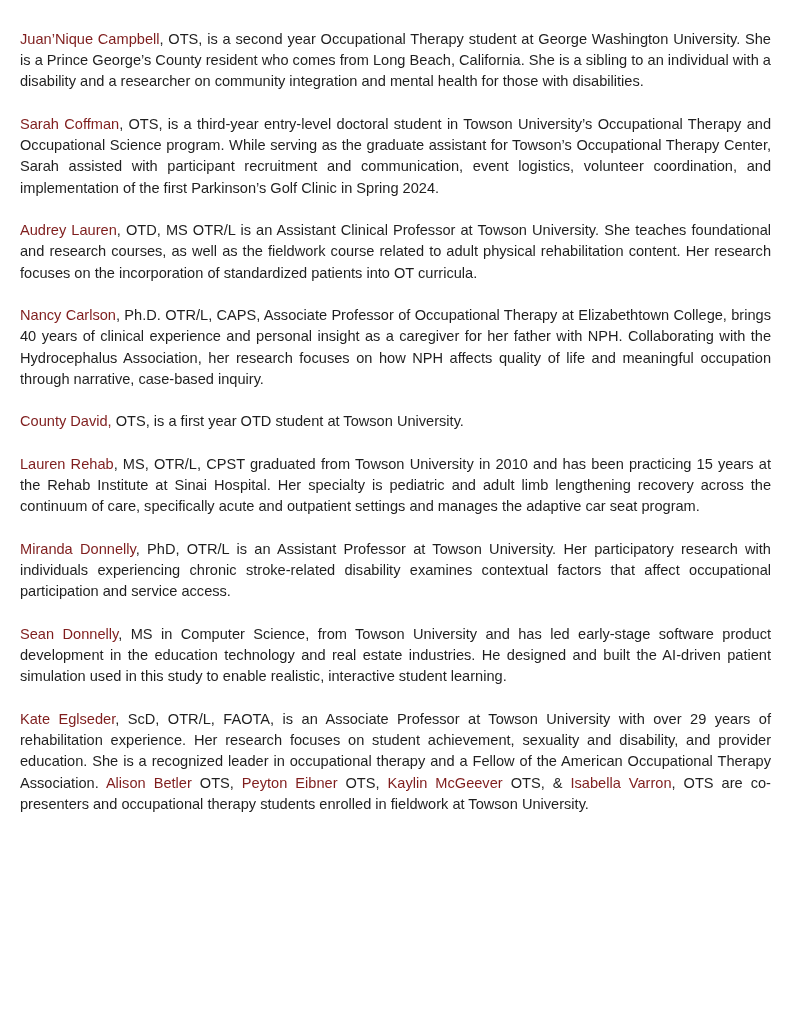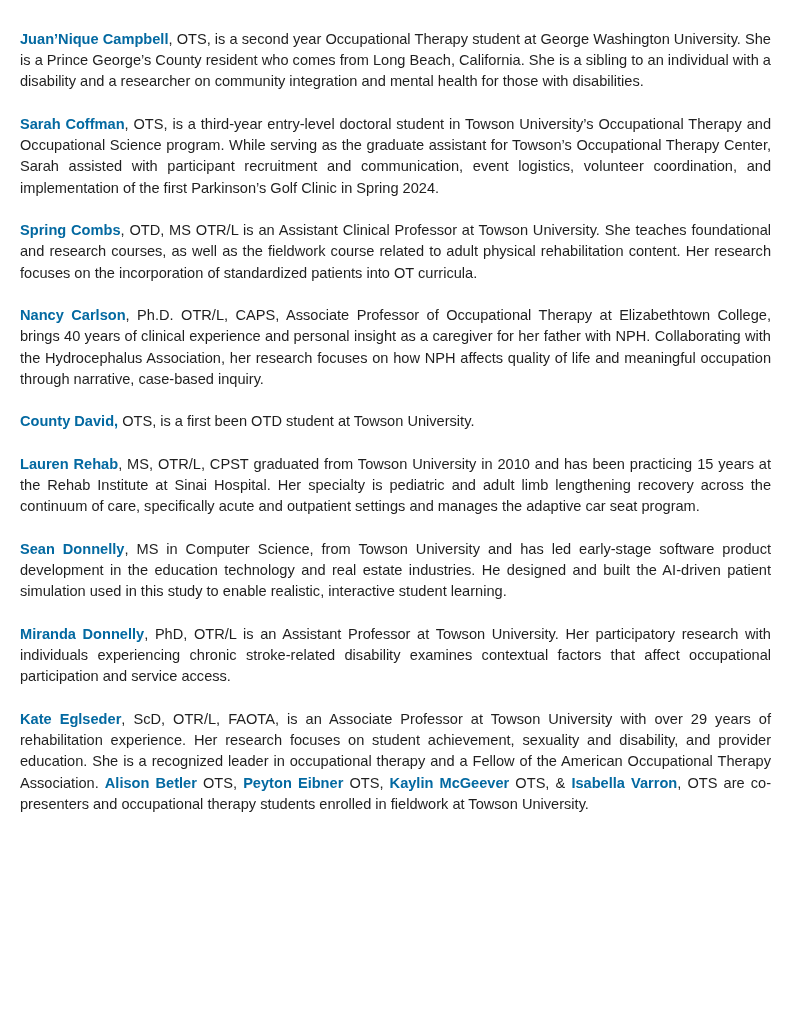--- a/index.html
+++ b/index.html
@@ -22,48 +22,48 @@
       font-size: 14.6px;
       line-height: 21.2px;
       color: #1f1f1f;
       text-align: justify;
     }
     .bio {
       margin: 0 0 21.4px 0;
     }
     .bio:last-child { margin-bottom: 12px; }
     .name {
-      font-weight: bold;
-      color: #0369a1;
+      font-weight: normal;
+      color: #7f1d1d;
     }
   </style>
 </head>
 <body>
 
 <div class="page">
   <p class="bio">
     <span class="name">Juan’Nique Campbell</span><span>, OTS, is a second year Occupational Therapy student at George Washington University. She is a Prince George’s County resident who comes from Long Beach, California. She is a sibling to an individual with a disability and a researcher on community integration and mental health for those with disabilities.</span>
   </p>
   <p class="bio">
     <span class="name">Sarah Coffman</span><span>, OTS, is a third-year entry-level doctoral student in Towson University’s Occupational Therapy and Occupational Science program. While serving as the graduate assistant for Towson’s Occupational Therapy Center, Sarah assisted with participant recruitment and communication, event logistics, volunteer coordination, and implementation of the first Parkinson’s Golf Clinic in Spring 2024.</span>
   </p>
   <p class="bio">
-    <span class="name">Spring Combs</span><span>, OTD, MS OTR/L is an Assistant Clinical Professor at Towson University. She teaches foundational and research courses, as well as the fieldwork course related to adult physical rehabilitation content. Her research focuses on the incorporation of standardized patients into OT curricula.</span>
+    <span class="name">Audrey Lauren</span><span>, OTD, MS OTR/L is an Assistant Clinical Professor at Towson University. She teaches foundational and research courses, as well as the fieldwork course related to adult physical rehabilitation content. Her research focuses on the incorporation of standardized patients into OT curricula.</span>
   </p>
   <p class="bio">
     <span class="name">Nancy Carlson</span><span>, Ph.D. OTR/L, CAPS, Associate Professor of Occupational Therapy at Elizabethtown College, brings 40 years of clinical experience and personal insight as a caregiver for her father with NPH. Collaborating with the Hydrocephalus Association, her research focuses on how NPH affects quality of life and meaningful occupation through narrative, case-based inquiry.</span>
   </p>
   <p class="bio">
-    <span class="name">County David,</span><span> OTS, is a first been OTD student at Towson University.</span>
+    <span class="name">County David,</span><span> OTS, is a first year OTD student at Towson University.</span>
   </p>
   <p class="bio">
     <span class="name">Lauren Rehab</span><span>, MS, OTR/L, CPST graduated from Towson University in 2010 and has been practicing 15 years at the Rehab Institute at Sinai Hospital. Her specialty is pediatric and adult limb lengthening recovery across the continuum of care, specifically acute and outpatient settings and manages the adaptive car seat program.</span>
   </p>
   <p class="bio">
-    <span class="name">Sean Donnelly</span><span>, MS in Computer Science, from Towson University and has led early-stage software product development in the education technology and real estate industries. He designed and built the AI-driven patient simulation used in this study to enable realistic, interactive student learning.</span>
+    <span class="name">Miranda Donnelly</span><span>, PhD, OTR/L is an Assistant Professor at Towson University. Her participatory research with individuals experiencing chronic stroke-related disability examines contextual factors that affect occupational participation and service access.</span>
   </p>
   <p class="bio">
-    <span class="name">Miranda Donnelly</span><span>, PhD, OTR/L is an Assistant Professor at Towson University. Her participatory research with individuals experiencing chronic stroke-related disability examines contextual factors that affect occupational participation and service access.</span>
+    <span class="name">Sean Donnelly</span><span>, MS in Computer Science, from Towson University and has led early-stage software product development in the education technology and real estate industries. He designed and built the AI-driven patient simulation used in this study to enable realistic, interactive student learning.</span>
   </p>
   <p class="bio">
     <span class="name">Kate Eglseder</span><span>, ScD, OTR/L, FAOTA, is an Associate Professor at Towson University with over 29 years of rehabilitation experience. Her research focuses on student achievement, sexuality and disability, and provider education. She is a recognized leader in occupational therapy and a Fellow of the American Occupational Therapy Association. </span><span class="name">Alison Betler</span><span> OTS, </span><span class="name">Peyton Eibner</span><span> OTS, </span><span class="name">Kaylin McGeever</span><span> OTS, &amp; </span><span class="name">Isabella Varron</span><span>, OTS are co-presenters and occupational therapy students enrolled in fieldwork at Towson University.</span>
   </p>
 </div>
 
 </body></html>

